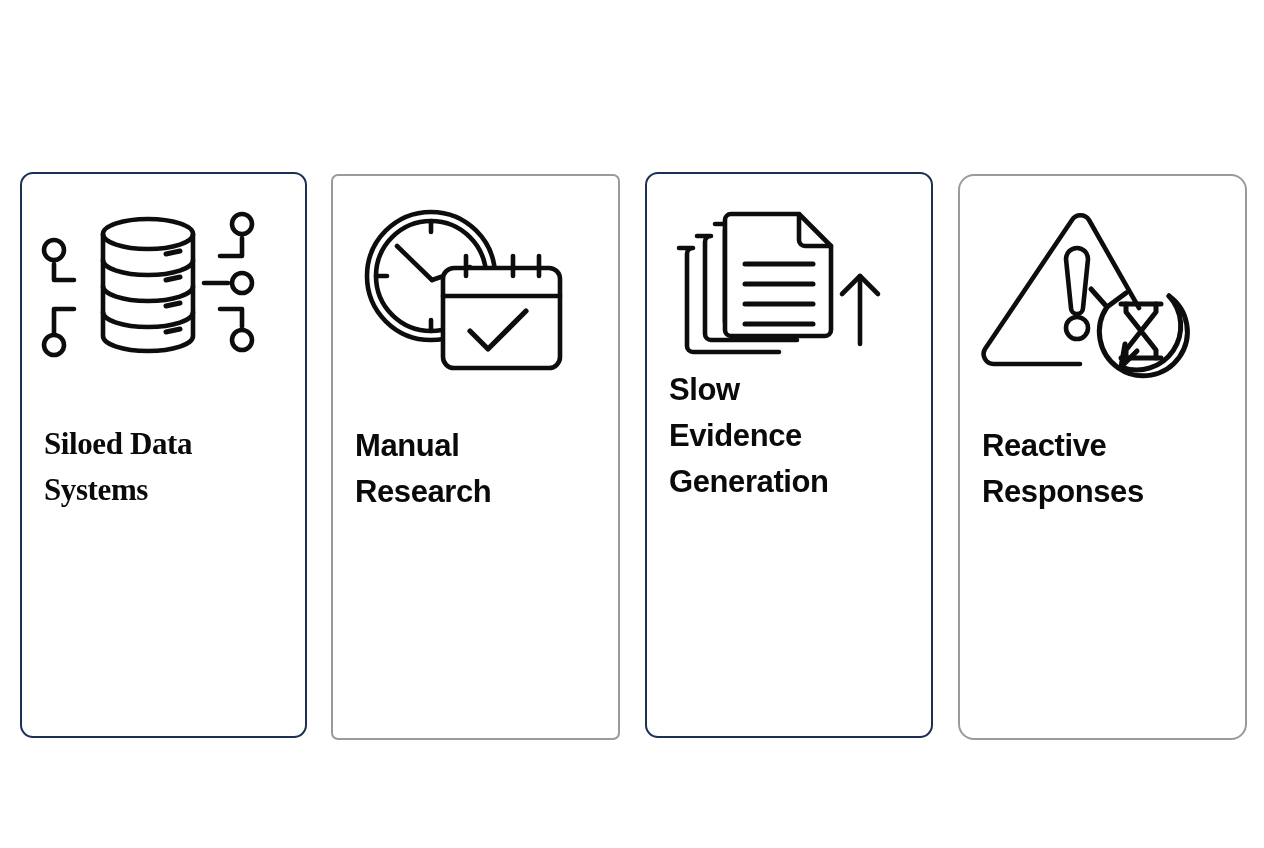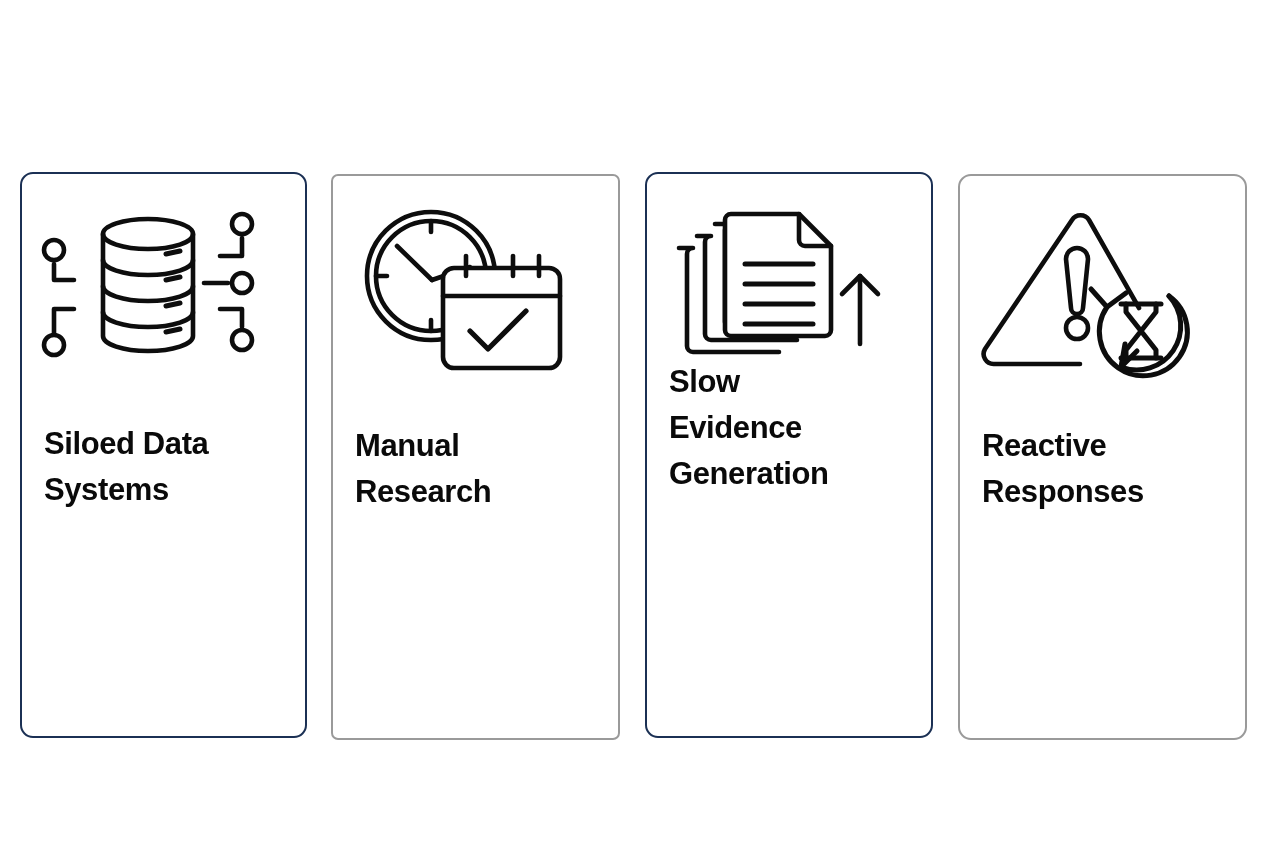--- a/index.html
+++ b/index.html
@@ -34,24 +34,24 @@
     border-radius: 13px;
     border: 2px solid #9a9a9a;
     display: flex;
     flex-direction: column;
     overflow: hidden;
   }
   .card.accent {
     border-color: #1b3054;
   }
 
-  .card-1 { left: 20px;   top: 172px; width: 287px; height: 566px; }
+  .card-1 { left: 20px;   top: 172px; width: 287px; height: 566px; font-family: Liberation Serif, serif; }
   .card-2 { left: 331px;  top: 174px; width: 289px; height: 566px; border-radius: 7px; }
   .card-3 { left: 645px;  top: 172px; width: 288px; height: 566px; }
-  .card-4 { left: 958px;  top: 174px; width: 289px; height: 566px; }
+  .card-4 { left: 958px;  top: 174px; width: 289px; height: 566px; border-radius: 16px; }
 
   .icon-area {
     box-sizing: border-box;
     padding-left: 20px;
     padding-top: 34px;
     height: 216px;
     flex: none;
     display: block;
   }
   .icon-area svg {
@@ -82,21 +82,21 @@
     letter-spacing: -0.1px;
     color: #1d1d1d;
     margin: 0;
     padding-top: 20px;
     white-space: pre-line;
   }
 
   
   .card-1 .text-area { padding-top: 31px; }
   .card-2 .text-area { padding-top: 31px; }
-  .card-3 .text-area { padding-top: 0px; }
+  .card-3 .text-area { padding-top: 0px; margin-top: 8px; }
   .card-4 .text-area { padding-top: 31px; }
 
   .card-3 .icon-area { height: 185px; padding-top: 32px; }
 </style>
 </head>
 <body>
 
 <div id="cards-row">
 
   <div class="card accent card-1">

